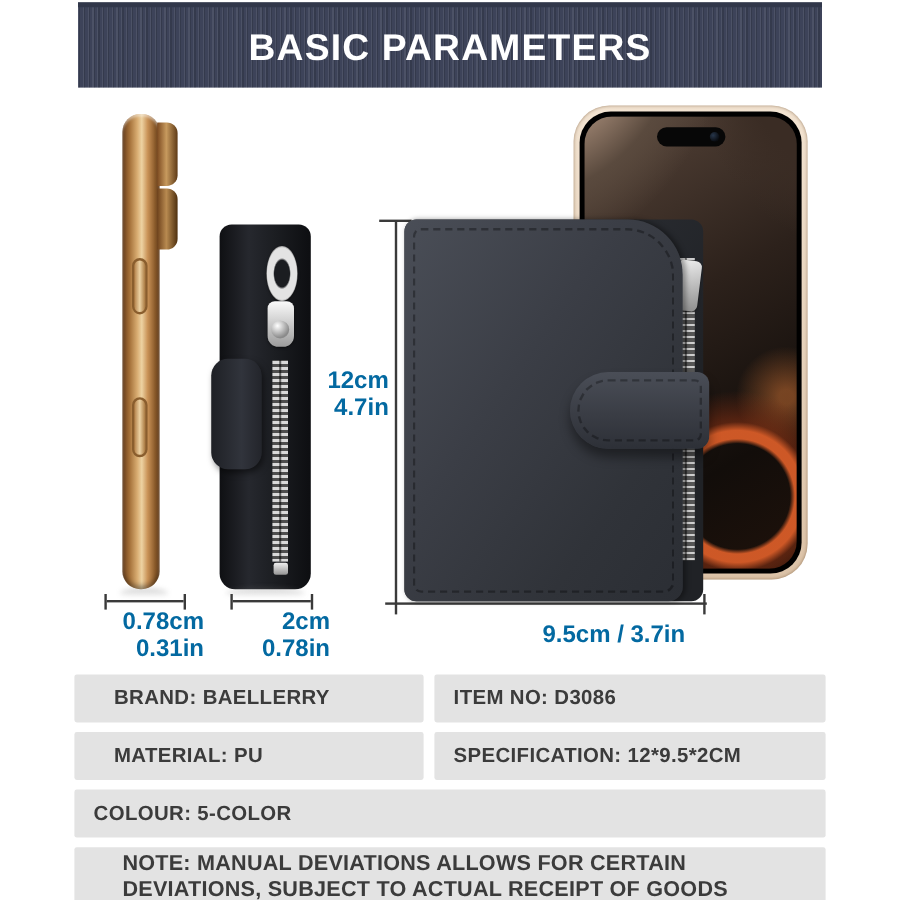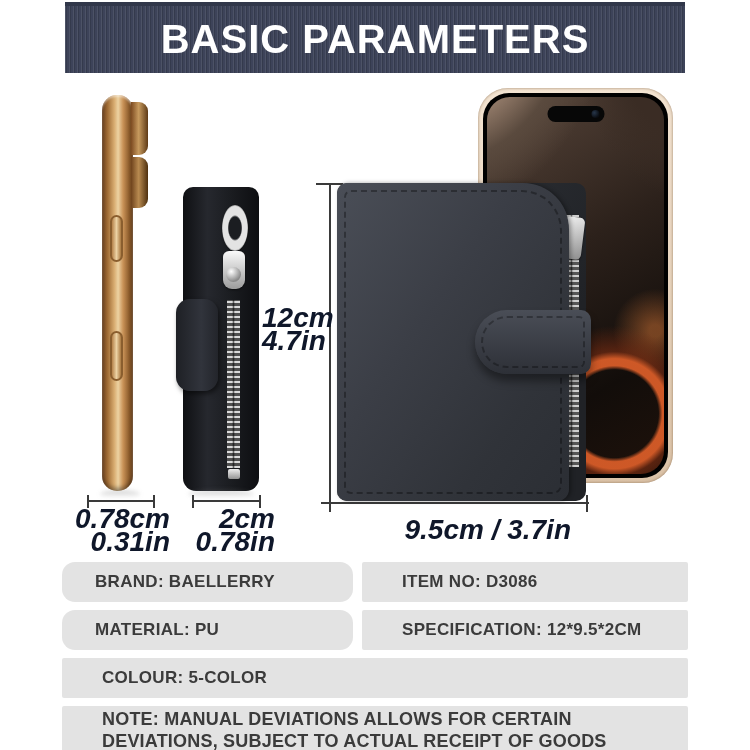--- a/index.html
+++ b/index.html
@@ -3,25 +3,25 @@
 <meta charset="utf-8">
 <style>
   html,body{margin:0;padding:0;background:#fff;}
   .page{position:relative;width:750px;height:750px;background:#fff;overflow:hidden;
         font-family:"Liberation Sans",sans-serif;}
 
   
   .banner{position:absolute;left:65px;top:2px;width:620px;height:71px;box-sizing:border-box;
     background:repeating-linear-gradient(90deg,rgba(255,255,255,.08) 0 1px,rgba(0,0,0,.14) 1px 2px,rgba(255,255,255,0) 2px 4px),#3d4359;
     border-top:4px solid #31374a;display:flex;align-items:center;justify-content:center;}
-  .banner-title{color:#fff;font-size:40px;font-weight:bold;letter-spacing:1px;}
+  .banner-title{color:#fff;font-size:31px;font-weight:bold;letter-spacing:1px;}
 
   
   .mline{position:absolute;background:#3a3a3a;}
-  .dim{position:absolute;color:#0f172a;font-weight:bold;font-size:28px;line-height:23px;font-style:italic;}
+  .dim{position:absolute;color:#0369a1;font-weight:bold;font-size:20px;line-height:23px;}
   .bracket{position:absolute;height:13px;border-left:2px solid #3a3a3a;border-right:2px solid #3a3a3a;}
   .bracket::before{content:'';position:absolute;left:0;right:0;top:5px;border-top:2px solid #3a3a3a;}
 
   
   .phone-side{position:absolute;left:102px;top:95px;width:31px;height:396px;border-radius:15px;
     background:linear-gradient(90deg,#6e421f 0%,#a06c35 18%,#d9ad72 40%,#edd2a2 52%,#c99257 68%,#8a5a2a 88%,#6e441f 100%);
     box-shadow:inset 0 2px 2px rgba(255,255,255,.45),inset 0 -3px 4px rgba(0,0,0,.35);}
   .cam-bump{position:absolute;right:-15px;top:7px;width:17px;height:106px;}
   .cam-bump::before{content:'';position:absolute;left:0;top:0;width:100%;height:50%;
     background:linear-gradient(90deg,#7c4a20,#c79a5e 45%,#5e3a16);border-radius:0 9px 9px 0;}
@@ -87,22 +87,22 @@
     border-radius:26px 6px 6px 26px;}
 
   .reflection{position:absolute;border-radius:50%;filter:blur(2px);
     background:linear-gradient(180deg,rgba(110,110,110,.35),rgba(200,200,200,0));}
 
   
   .spec{position:absolute;left:62px;top:562px;width:626px;}
   .spec-row{display:flex;gap:9px;margin-bottom:8px;}
   .cell{height:40px;background:#e3e3e3;display:flex;align-items:center;box-sizing:border-box;
     font-weight:bold;font-size:17px;letter-spacing:.3px;color:#3b3b3b;border-radius:2px;}
-  .cell.l{width:291px;padding-left:33px;border-radius:13px;}
-  .cell.r{flex:1;padding-left:40px;}
+  .cell.l{width:291px;padding-left:33px;}
+  .cell.r{flex:1;padding-left:16px;}
   .note{height:48px;background:#e3e3e3;box-sizing:border-box;padding:2px 10px 0 40px;border-radius:2px;
     font-weight:bold;font-size:18px;line-height:22px;letter-spacing:.2px;color:#3b3b3b;}
 </style>
 </head>
 <body>
 
 <div class="page">
 
   <div class="banner">
     <div class="banner-title">BASIC PARAMETERS</div>

